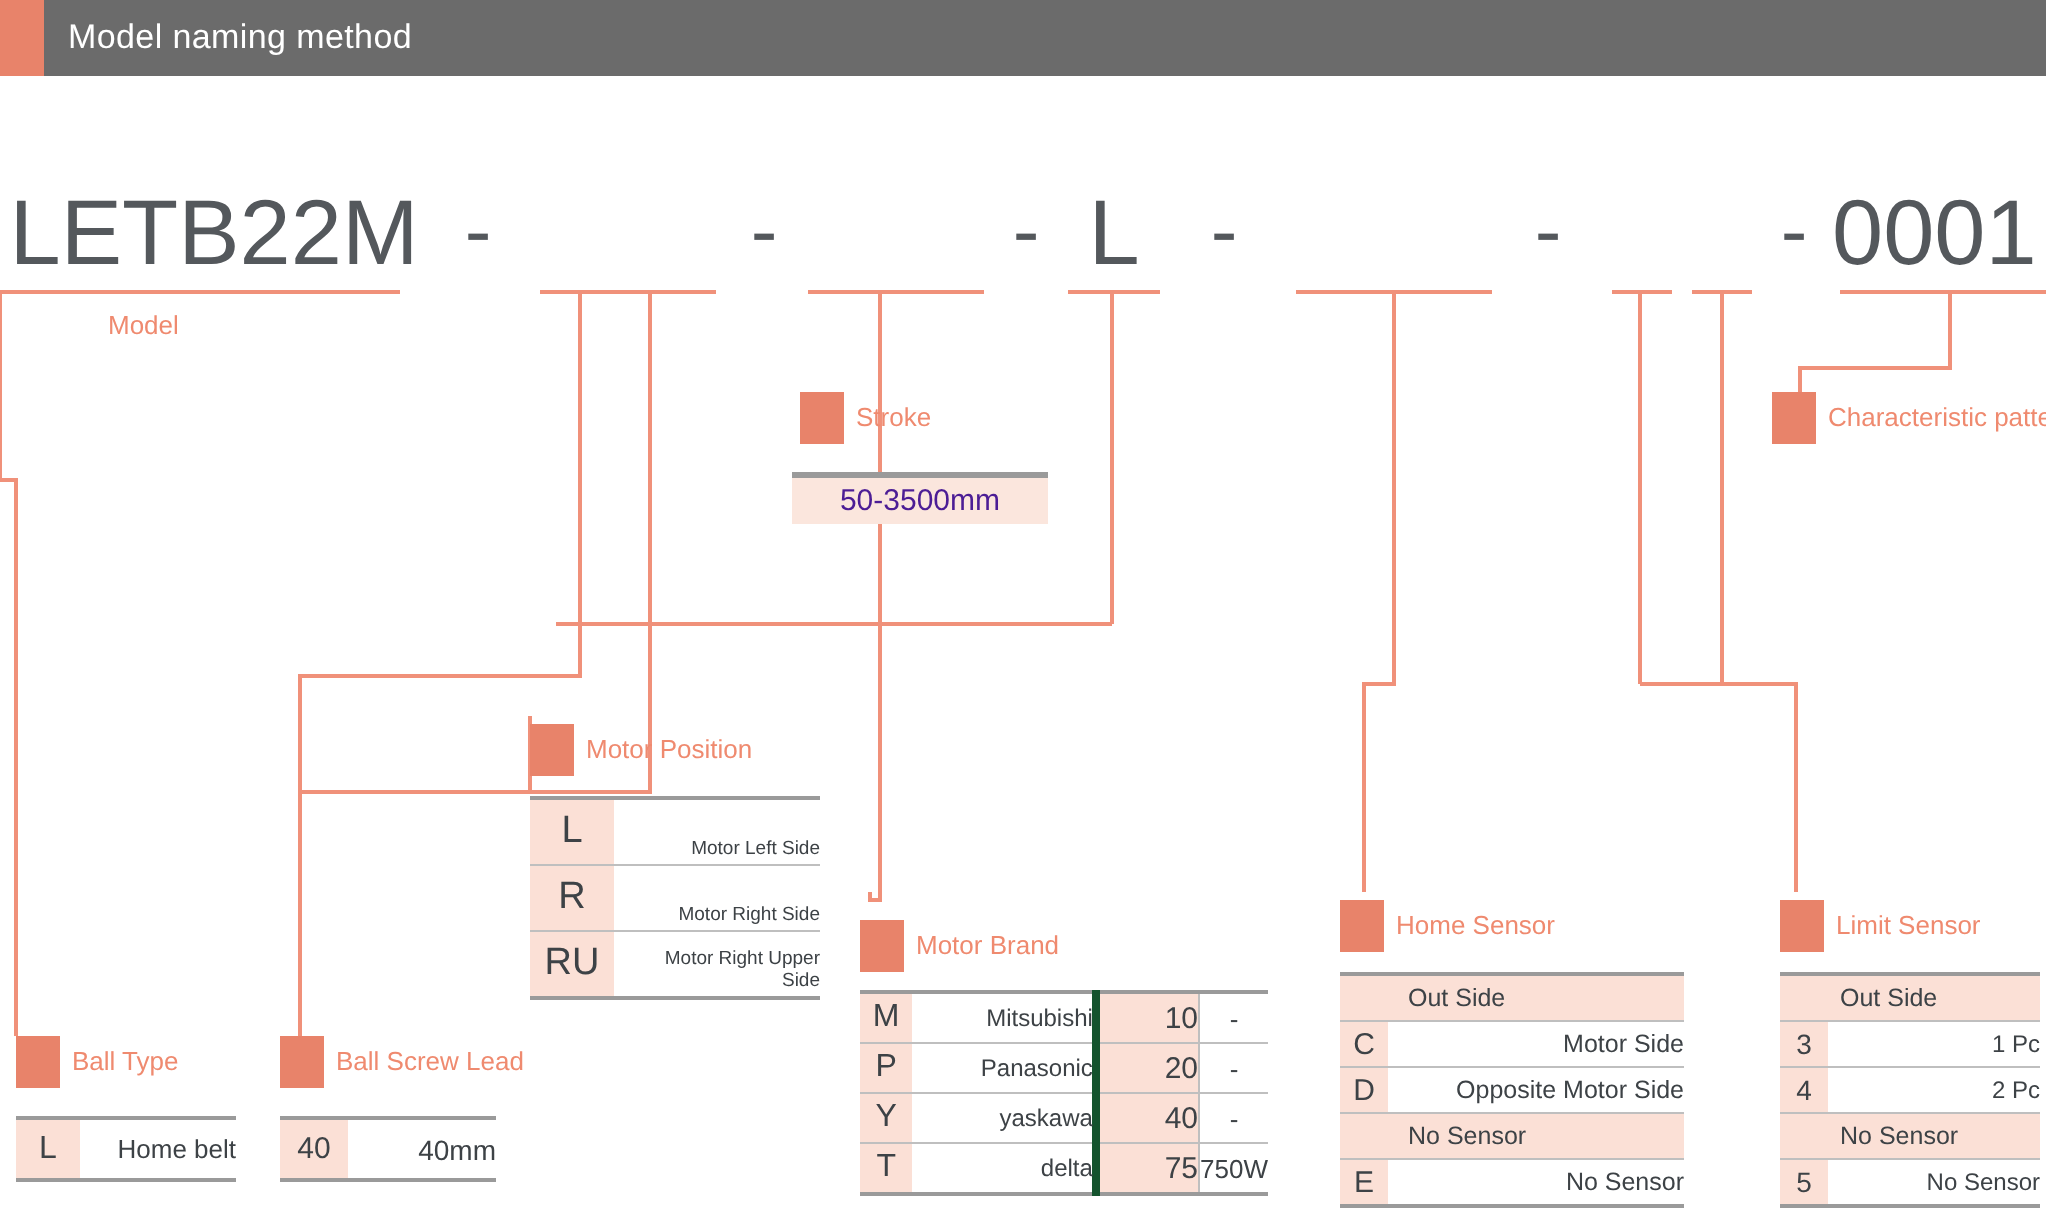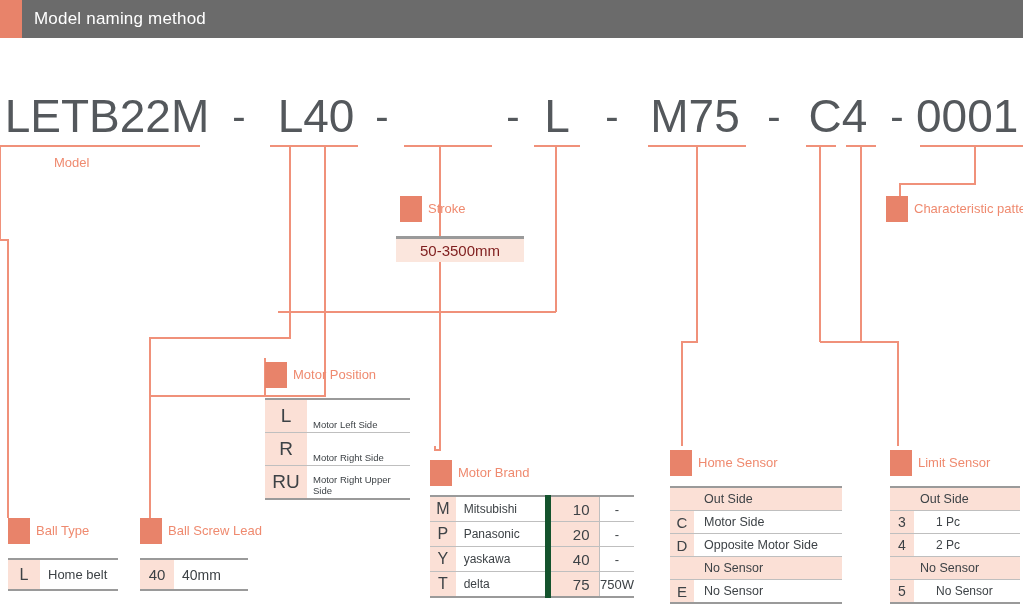--- a/index.html
+++ b/index.html
@@ -47,41 +47,41 @@
   }
   .callout .lbl{
     position:absolute;left:28px;top:0;height:26px;line-height:26px;
     color:#ef8a6f;font-size:13px;white-space:nowrap;
   }
   
   .stroke-box{
     position:absolute;left:396px;top:236px;width:128px;height:26px;
     background:#fbe6dd;border-top:3px solid #9a9a9a;
     box-sizing:border-box;
-    text-align:center;font-size:15px;color:#7f1d1d;
+    text-align:center;font-size:15px;color:#4c1d95;
     line-height:23px;
   }
   
   .tbl{
     position:absolute;
     border-top:2px solid #9a9a9a;
     border-bottom:2px solid #9a9a9a;
     border-collapse:collapse;
     background:#ffffff;
   }
   .tbl tr{}
   .tbl td{
     border-top:1px solid #bfbfbf;
     padding:0;
     color:#3d4246;
     vertical-align:middle;
   }
   .tbl tr:first-child td{border-top:none;}
   .k{background:#fbe0d6;text-align:center;}
-  .v{background:#ffffff;}
+  .v{background:#ffffff;text-align:right;}
   .band{background:#fbe0d6;}
 
   
   #tbl-motor-position{left:265px;top:398px;width:145px;}
   #tbl-motor-position td.k{width:42px;height:30px;font-size:19px;}
   #tbl-motor-position td.v{
     font-size:9.5px;padding-left:6px;vertical-align:bottom;
     padding-bottom:2px;height:30px;
   }
   
@@ -90,21 +90,21 @@
   #tbl-ball-type td.v{font-size:13px;padding-left:8px;}
   
   #tbl-ball-screw{left:140px;top:558px;width:108px;}
   #tbl-ball-screw td.k{width:34px;height:29px;font-size:15px;}
   #tbl-ball-screw td.v{font-size:14px;padding-left:8px;}
   
   #tbl-motor-brand{left:430px;top:495px;width:204px;}
   #tbl-motor-brand td{height:24px;}
   #tbl-motor-brand td.k{width:28px;font-size:16px;}
   #tbl-motor-brand td.v{font-size:12px;padding-left:8px;width:86px;}
-  #tbl-motor-brand td.k2{background:#fbe0d6;text-align:left;width:28px;font-size:15px;border-left:6px solid #14532d;padding-left:22px;}
+  #tbl-motor-brand td.k2{background:#fbe0d6;text-align:right;width:28px;font-size:15px;border-left:4px solid #14532d;padding-left:22px;}
   #tbl-motor-brand td.v2{background:#ffffff;text-align:center;font-size:13px;border-left:1px solid #bfbfbf;}
   
   #tbl-home-sensor{left:670px;top:486px;width:172px;}
   #tbl-home-sensor td{height:22px;}
   #tbl-home-sensor td.k{width:24px;font-size:15px;}
   #tbl-home-sensor td.v{font-size:12.5px;padding-left:10px;}
   #tbl-home-sensor td.band{font-size:12.5px;padding-left:34px;}
   
   #tbl-limit-sensor{left:890px;top:486px;width:130px;}
   #tbl-limit-sensor td{height:22px;}
@@ -116,28 +116,25 @@
 <body>
 
 <div class="header">
   <div class="header-accent"></div>
   <div class="header-title">Model naming method</div>
 </div>
 
 <div class="code-row">
   <div class="code-seg" style="left:0px;width:214px;">LETB22M</div>
   <div class="code-dash" style="left:214px;width:50px;">-</div>
-  <div class="code-seg" style="left:264px;width:104px;">L40</div>
   <div class="code-dash" style="left:368px;width:28px;">-</div>
   <div class="code-dash" style="left:496px;width:34px;">-</div>
   <div class="code-seg" style="left:530px;width:54px;">L</div>
   <div class="code-dash" style="left:584px;width:56px;">-</div>
-  <div class="code-seg" style="left:640px;width:110px;">M75</div>
   <div class="code-dash" style="left:750px;width:48px;">-</div>
-  <div class="code-seg" style="left:798px;width:80px;">C4</div>
   <div class="code-dash" style="left:878px;width:38px;">-</div>
   <div class="code-seg" style="left:916px;width:112px;text-align:left;">0001</div>
 </div>
 
 <svg class="wires" viewBox="0 0 1023 604">
   <g stroke="#f0917a" stroke-width="1.6" fill="none" shape-rendering="crispEdges">
 
     <line x1="0" y1="146" x2="200" y2="146"></line>
     <line x1="270" y1="146" x2="358" y2="146"></line>
     <line x1="404" y1="146" x2="492" y2="146"></line>

